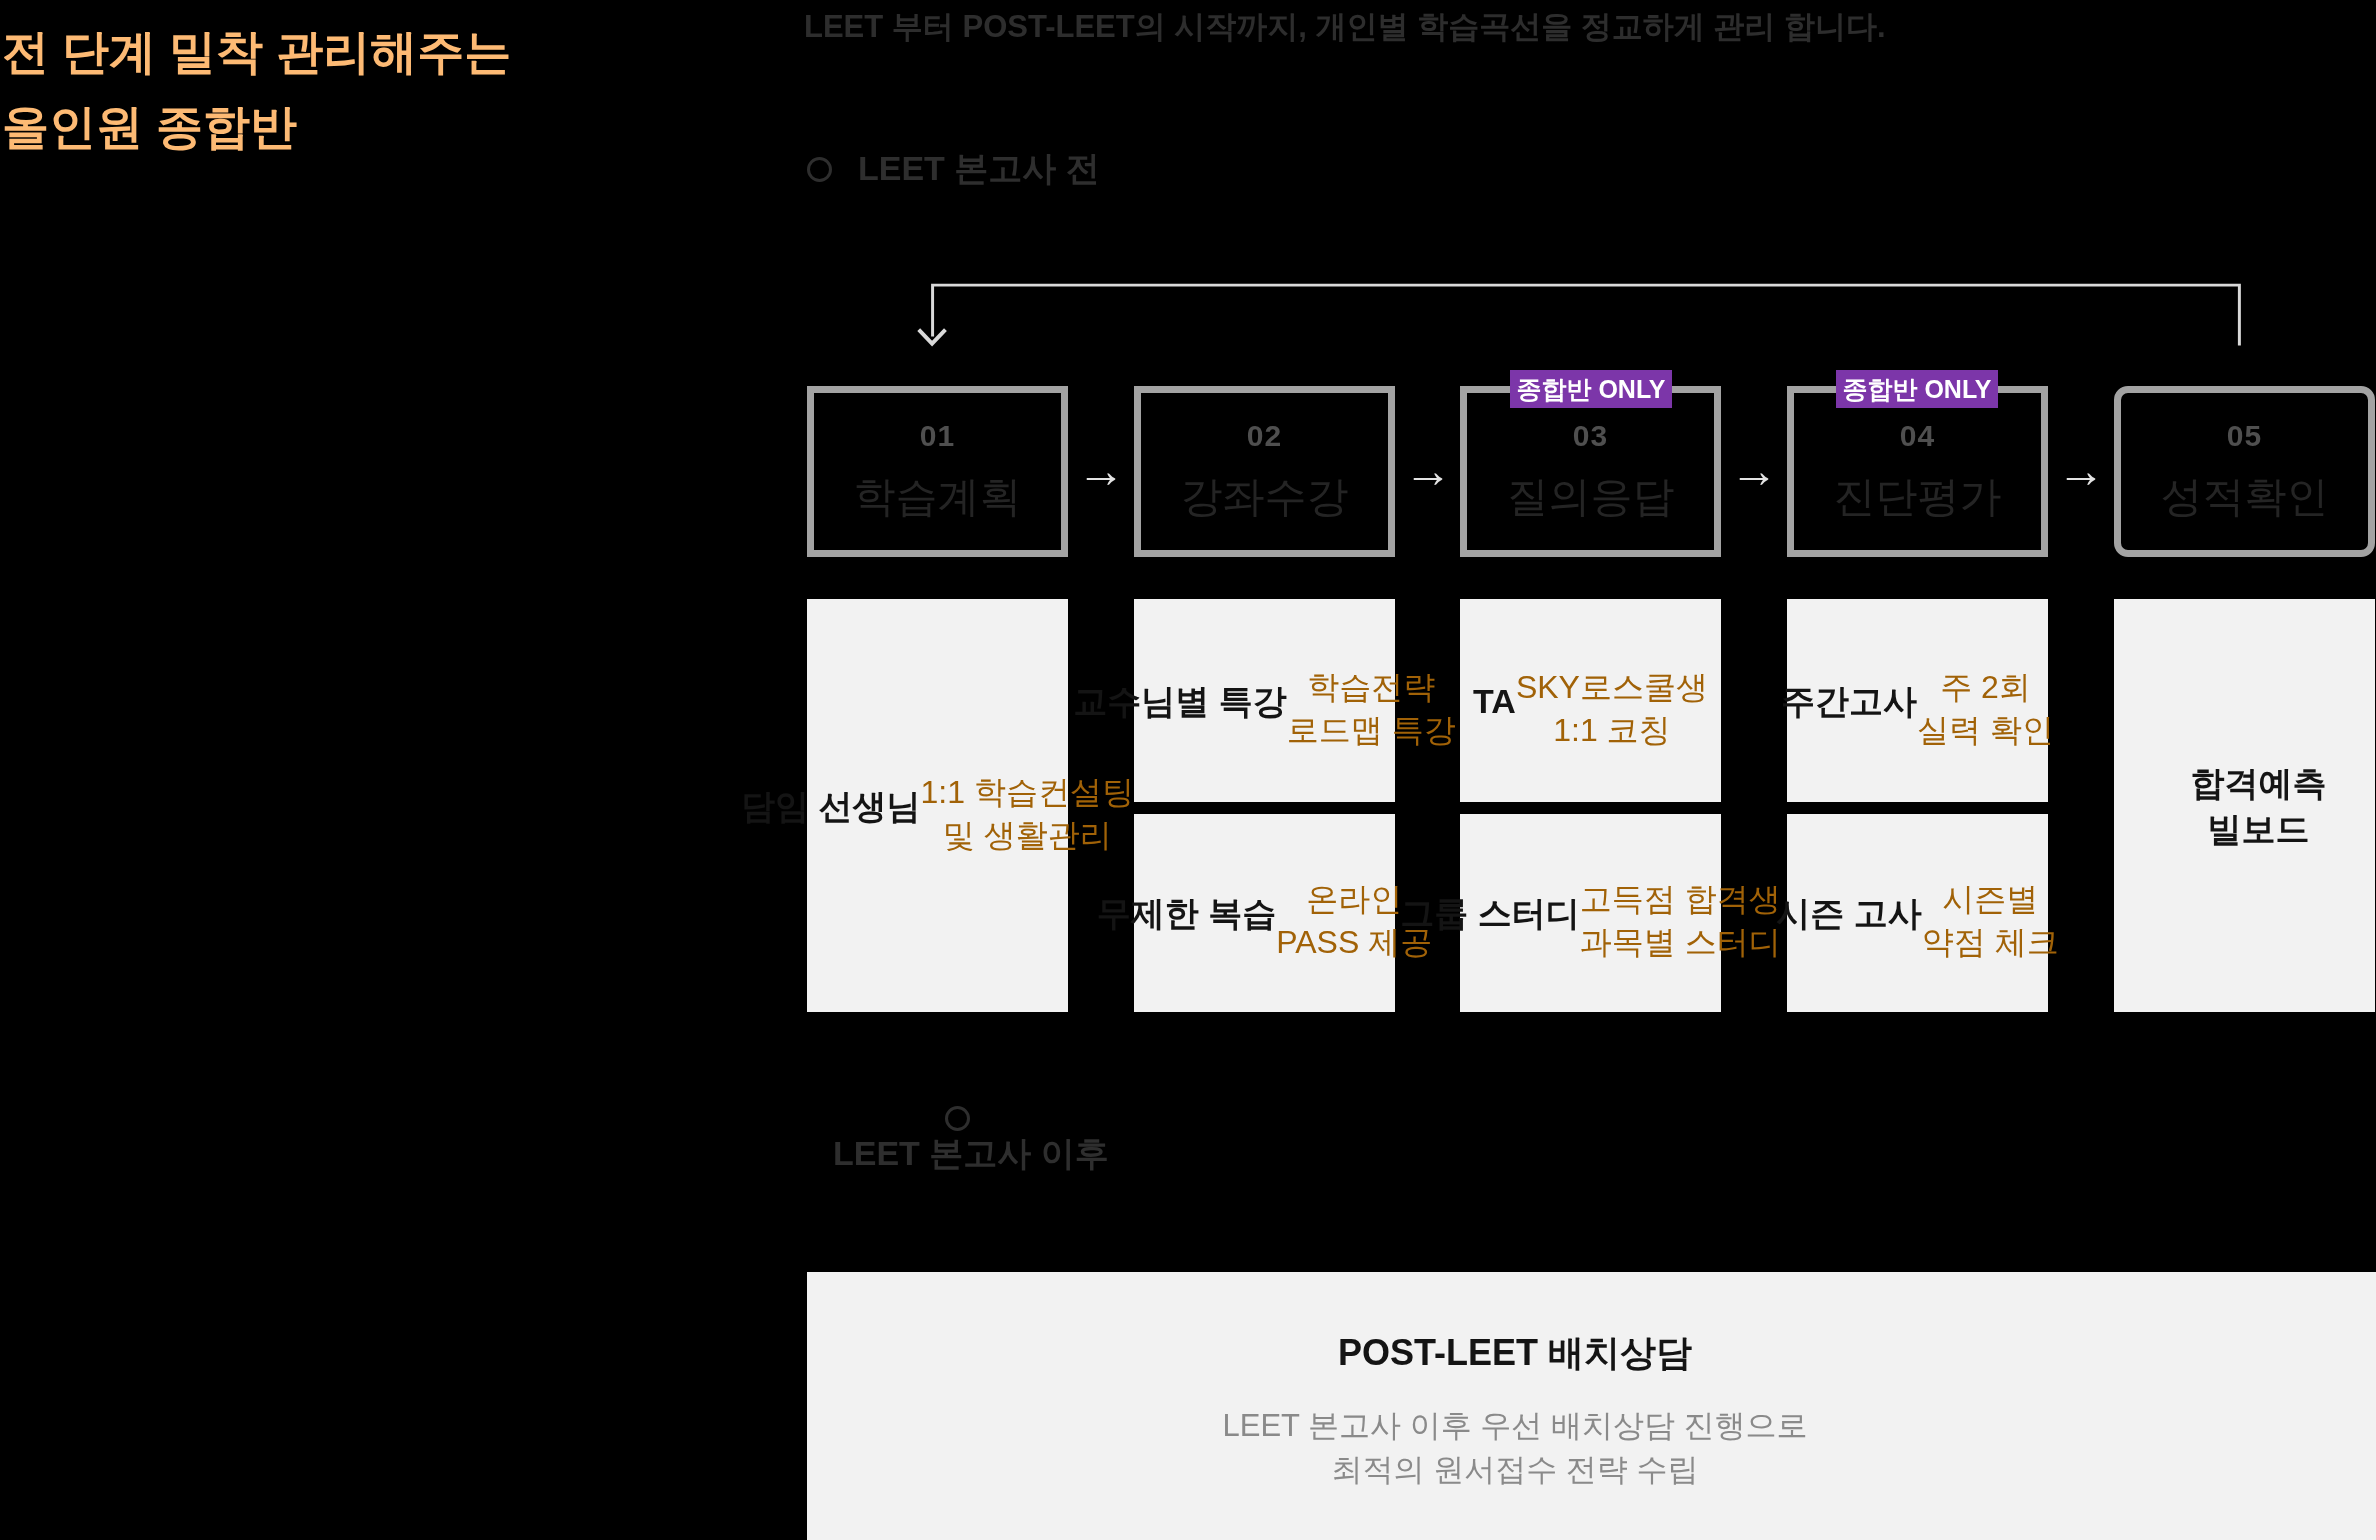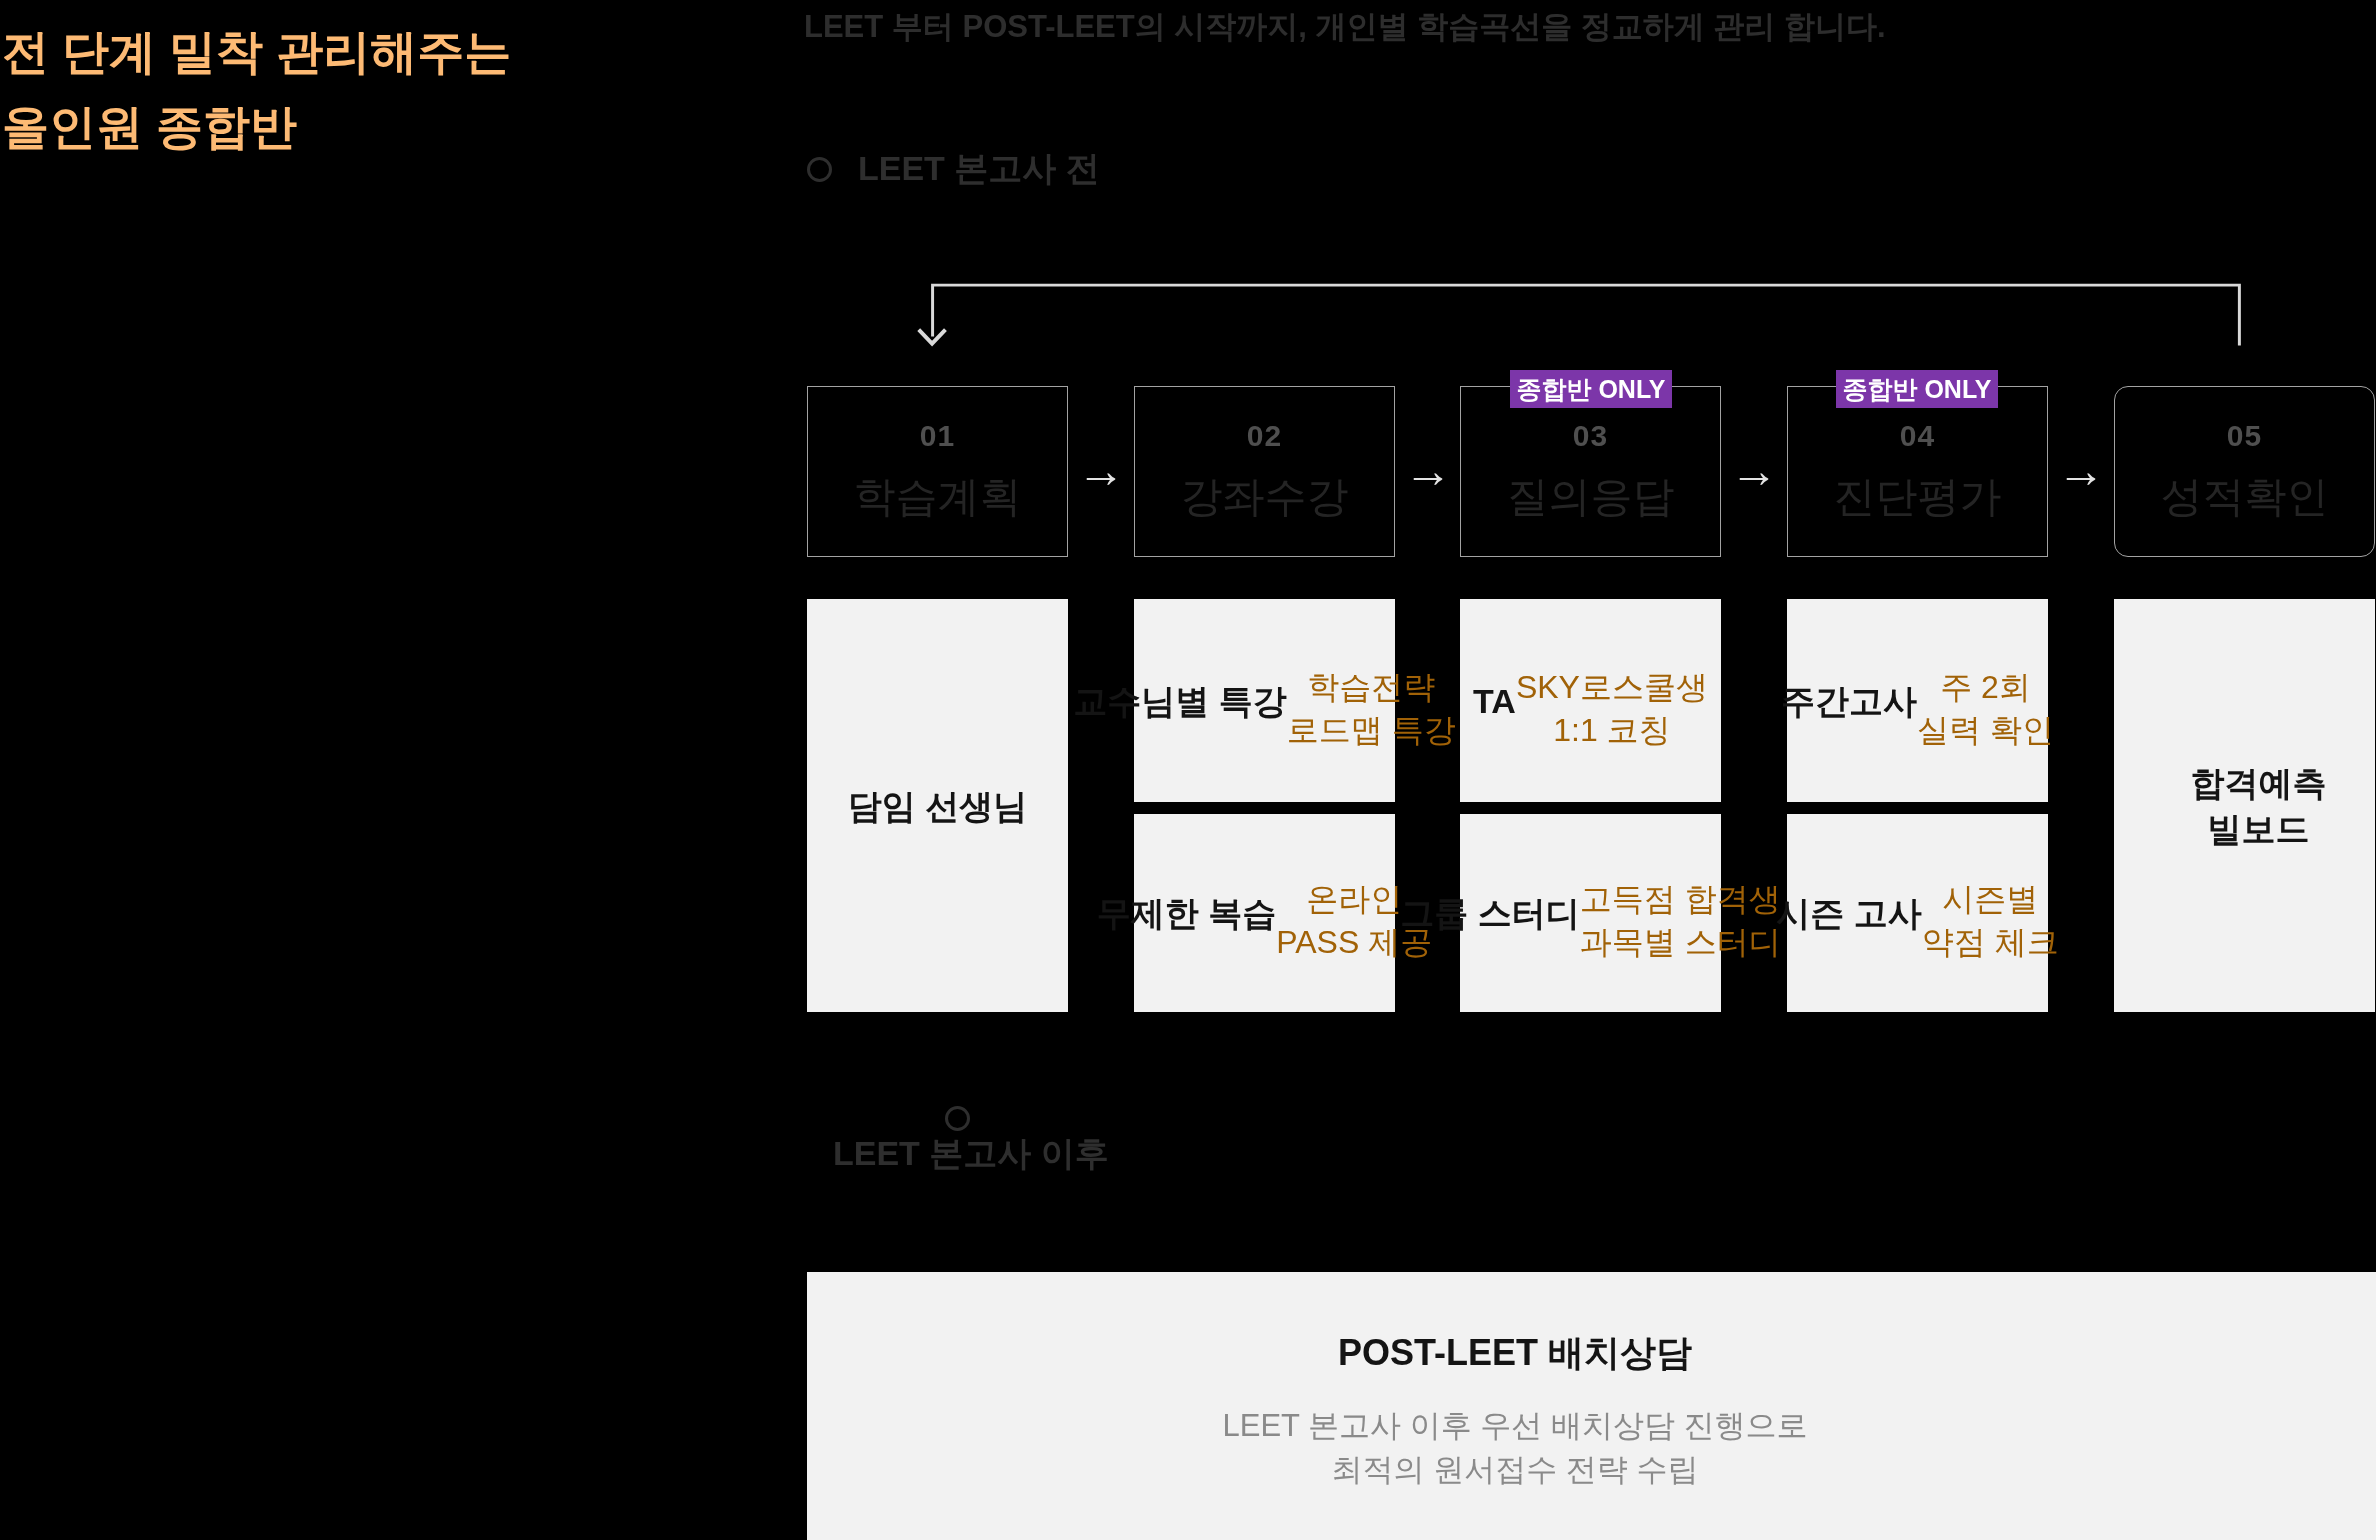--- a/index.html
+++ b/index.html
@@ -42,21 +42,21 @@
   }
   .sh-before { top:149px; }
   .sh-after  { top:1106px;flex-direction:column; }
 
   
   .loop-svg { left:0; top:0; width:2376px; height:396px; pointer-events:none; }
 
   
   .flow-box {
     top:386px; width:261px; height:171px; box-sizing:border-box;
-    border:1px solid #a3a3a3;
+    border:7px solid #a3a3a3;
     display:flex; flex-direction:column; align-items:center; justify-content:center;
   }
   .fb1{left:807px;} .fb2{left:1134px;} .fb3{left:1460px;} .fb4{left:1787px;} .fb5{left:2114px;border-radius:14px;}
   .step-number { font-size:30px; font-weight:600; color:#4f4f4f; letter-spacing:1px; }
   .step-label  { margin-top:16px; font-size:42px; font-weight:500; color:#242424; white-space:nowrap; }
 
   
   .flow-badge {
     top:370px; width:162px; height:38px;
     background:#7c36a9; color:#ffffff;
@@ -142,20 +142,24 @@
 <div class="abs flow-badge badge3">종합반 ONLY</div>
 <div class="abs flow-badge badge4">종합반 ONLY</div>
 
 <div class="abs flow-arrow fa1">→</div>
 <div class="abs flow-arrow fa2">→</div>
 <div class="abs flow-arrow fa3">→</div>
 <div class="abs flow-arrow fa4">→</div>
 
 <div class="abs card card-tall cc1">
   <div class="card-title">담임 선생님</div>
+  <div class="card-body">
+    <span>1:1 학습컨설팅</span>
+    <span>및 생활관리</span>
+  </div>
 </div>
 
 <div class="abs card card-top cc2">
   <div class="card-title">교수님별 특강</div>
   <div class="card-body">
     <span>학습전략</span>
     <span>로드맵 특강</span>
   </div>
 </div>
 <div class="abs card card-bottom cc2">

